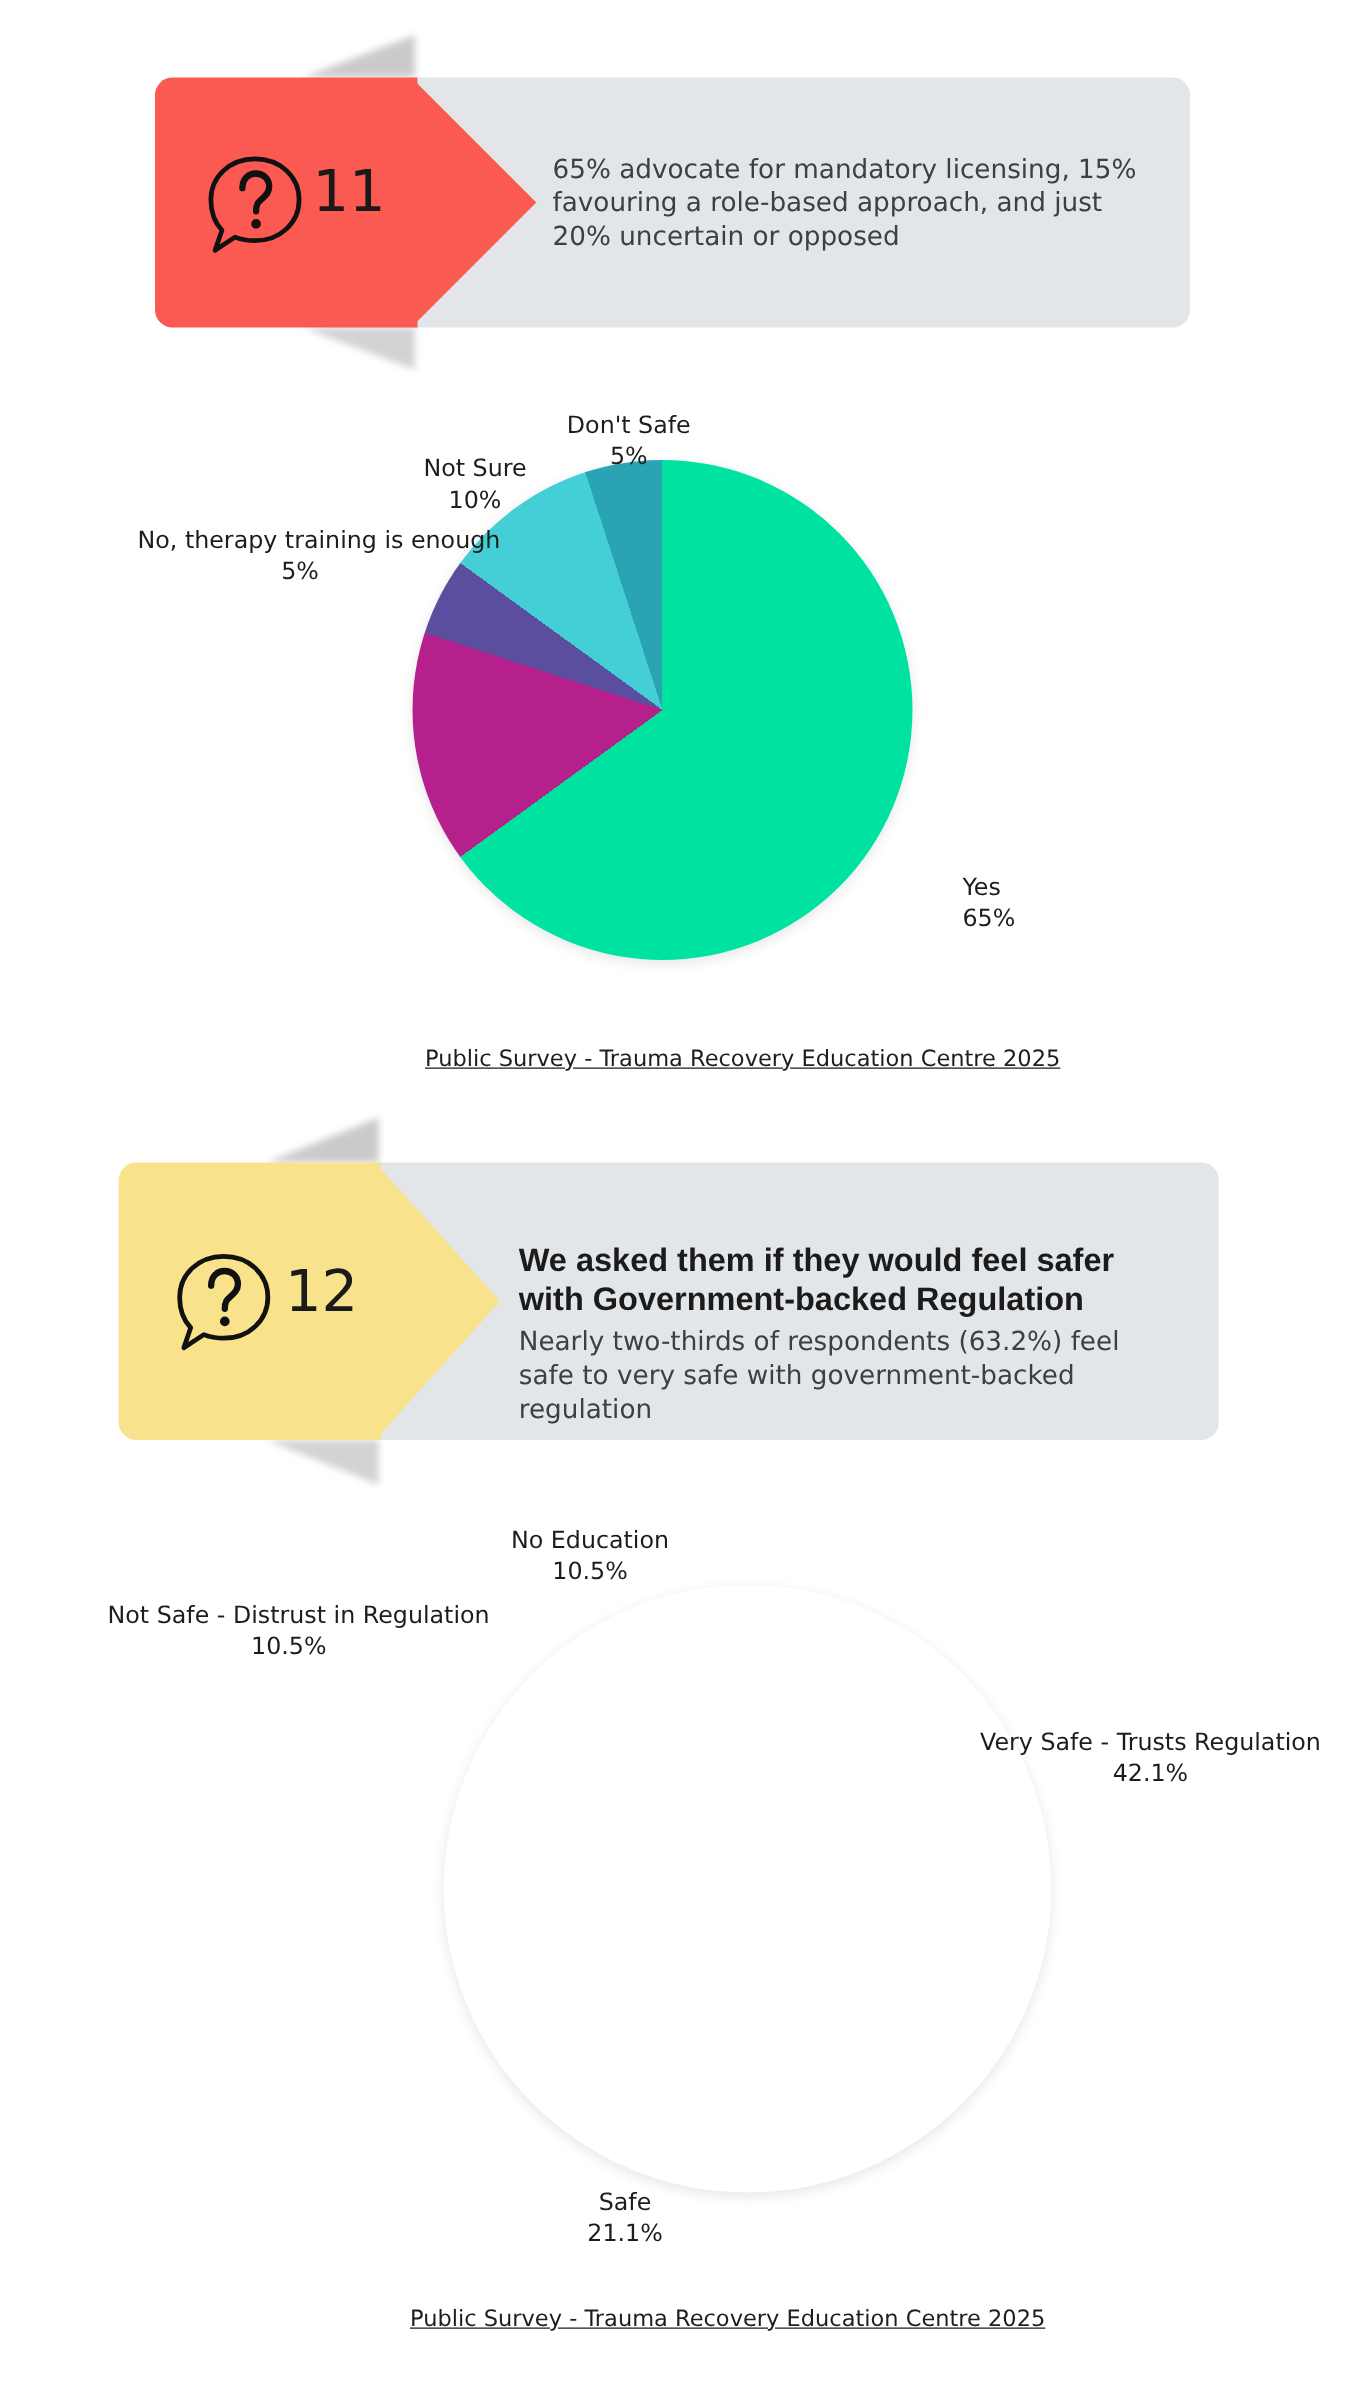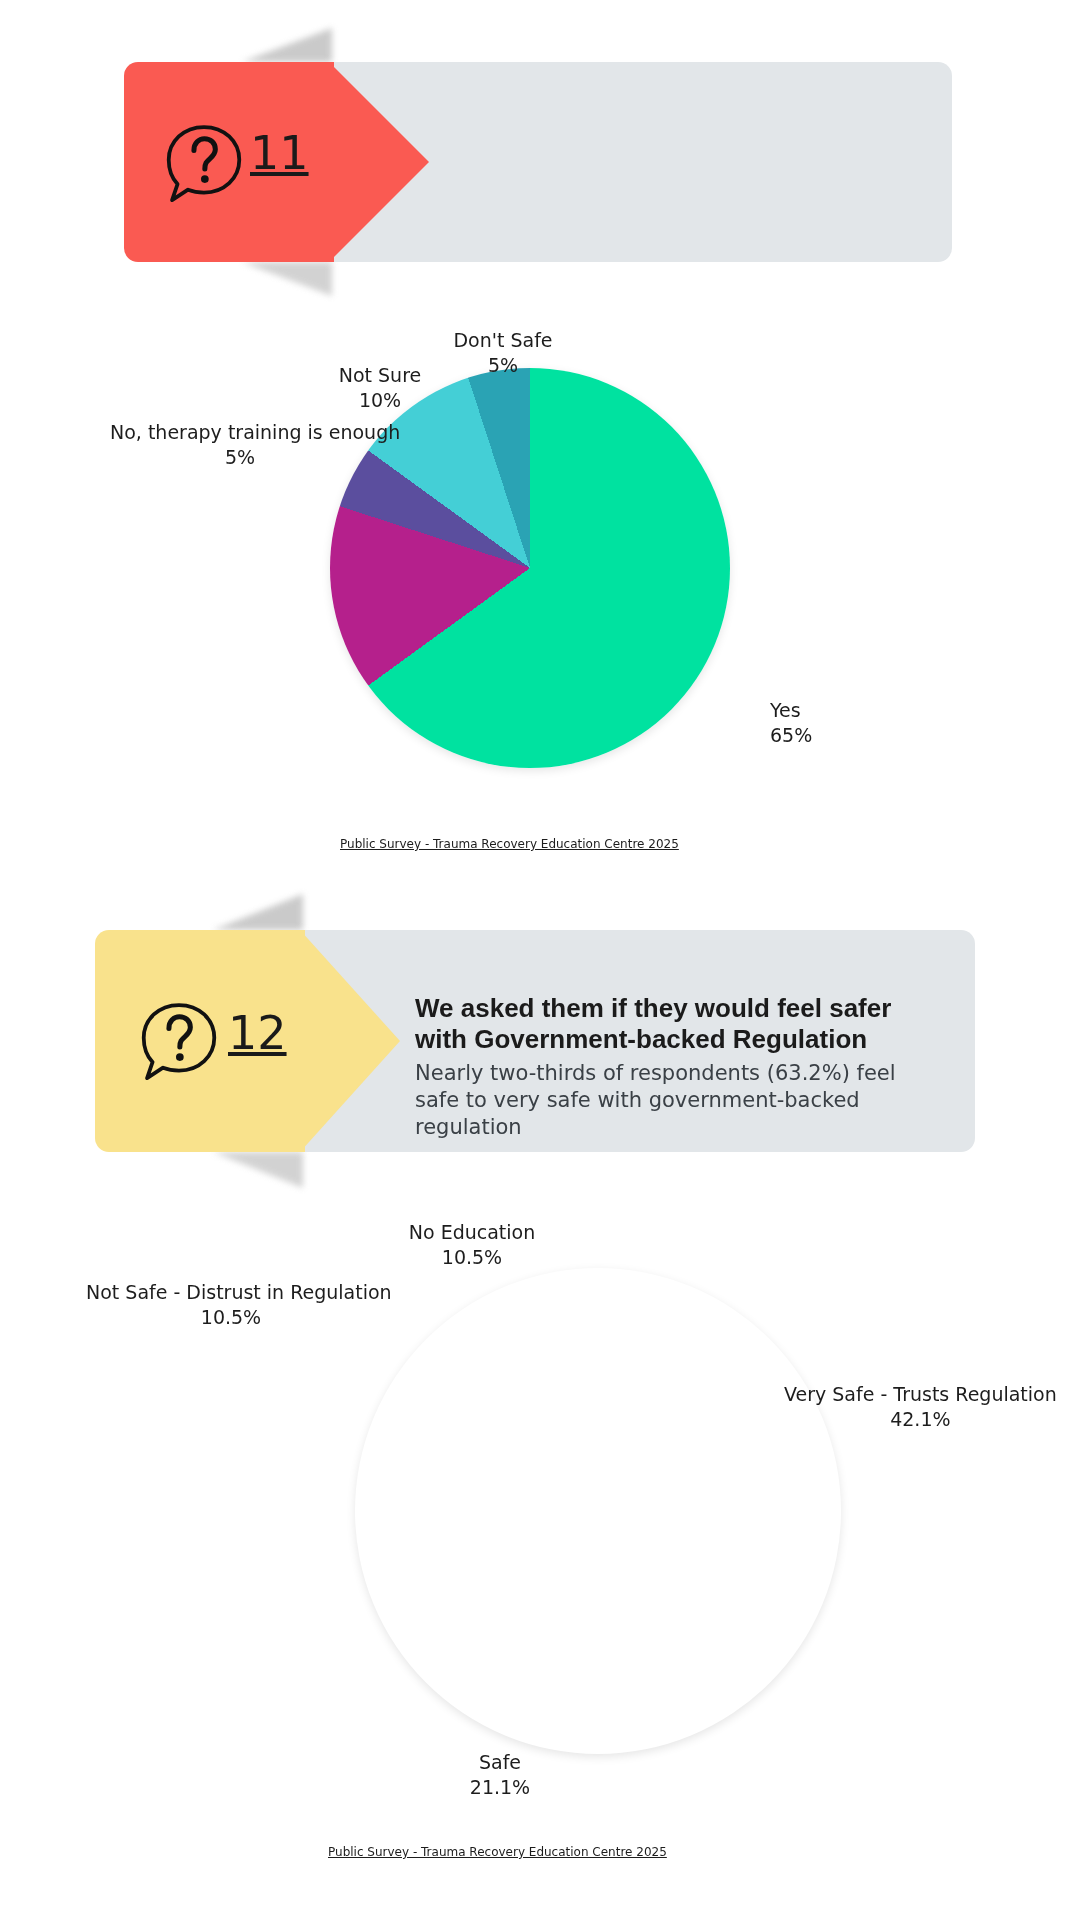--- a/index.html
+++ b/index.html
@@ -56,21 +56,20 @@
     border-bottom:100px solid transparent;
   }
   .icon-q{
     position:absolute;left:38px;top:60px;width:84px;height:84px;
   }
   .num{
     position:absolute;left:126px;top:64px;
     font-size:46px;font-weight:400;color:#1a1a1a;
     font-family:"DejaVu Sans", sans-serif;
     letter-spacing:0px;
-    text-decoration:underline;
   }
   .banner-text{
     position:absolute;
     top:0;height:200px;
     display:flex;flex-direction:column;justify-content:center;
   }
   .banner-title{
     font-family:"Liberation Sans", sans-serif;
     font-weight:700;
     font-size:26px;
@@ -101,21 +100,21 @@
     line-height:25px;
     color:#1d1d1d;
     white-space:nowrap;
   }
   .pielabel .pct{display:block;}
   .ta-l{text-align:left;}
   .ta-c{text-align:center;}
   .source{
     position:absolute;
     font-family:"DejaVu Sans", sans-serif;
-    font-size:12px;
+    font-size:18px;
     color:#1d1d1d;
     text-decoration:underline;
     white-space:nowrap;
   }
 </style>
 </head>
 <body>
 
 <div class="page">
 
@@ -131,20 +130,21 @@
 
       <svg class="icon-q" viewBox="0 0 100 100">
         <path d="M50 6 C74 6 92 23 92 45 C92 67 74 84 50 84 C43 84 36.5 82.8 31 80.6 L12 93 L18.5 74 C11.5 66.6 8 56.3 8 45 C8 23 26 6 50 6 Z" fill="none" stroke="#111111" stroke-width="4.5" stroke-linejoin="round"></path>
         <path d="M38 34 C38 25 44 20 50.5 20 C58 20 63.5 25 63.5 32.5 C63.5 41 55.5 43.5 52.5 48.5 C51.2 50.8 51 53.5 51 56" fill="none" stroke="#111111" stroke-width="6" stroke-linecap="round"></path>
         <circle cx="51" cy="68" r="4.6" fill="#111111"></circle>
       </svg>
       <div class="num">11</div>
     </div>
 
     <div class="banner-text" style="left:318px;width:470px;">
+      <div class="banner-sub">65% advocate for mandatory licensing, 15% favouring a role-based approach, and just 20% uncertain or opposed</div>
     </div>
   </div>
 
   <div class="chartbox" style="left:0;top:300px;width:1080px;height:560px;">
 
     <div class="pie" style="left:330px;top:68px;width:400px;height:400px;
          background:conic-gradient(
             #00E2A0 0deg 234deg,
             #B5208C 234deg 288deg,
             #5B4E9E 288deg 306deg,

